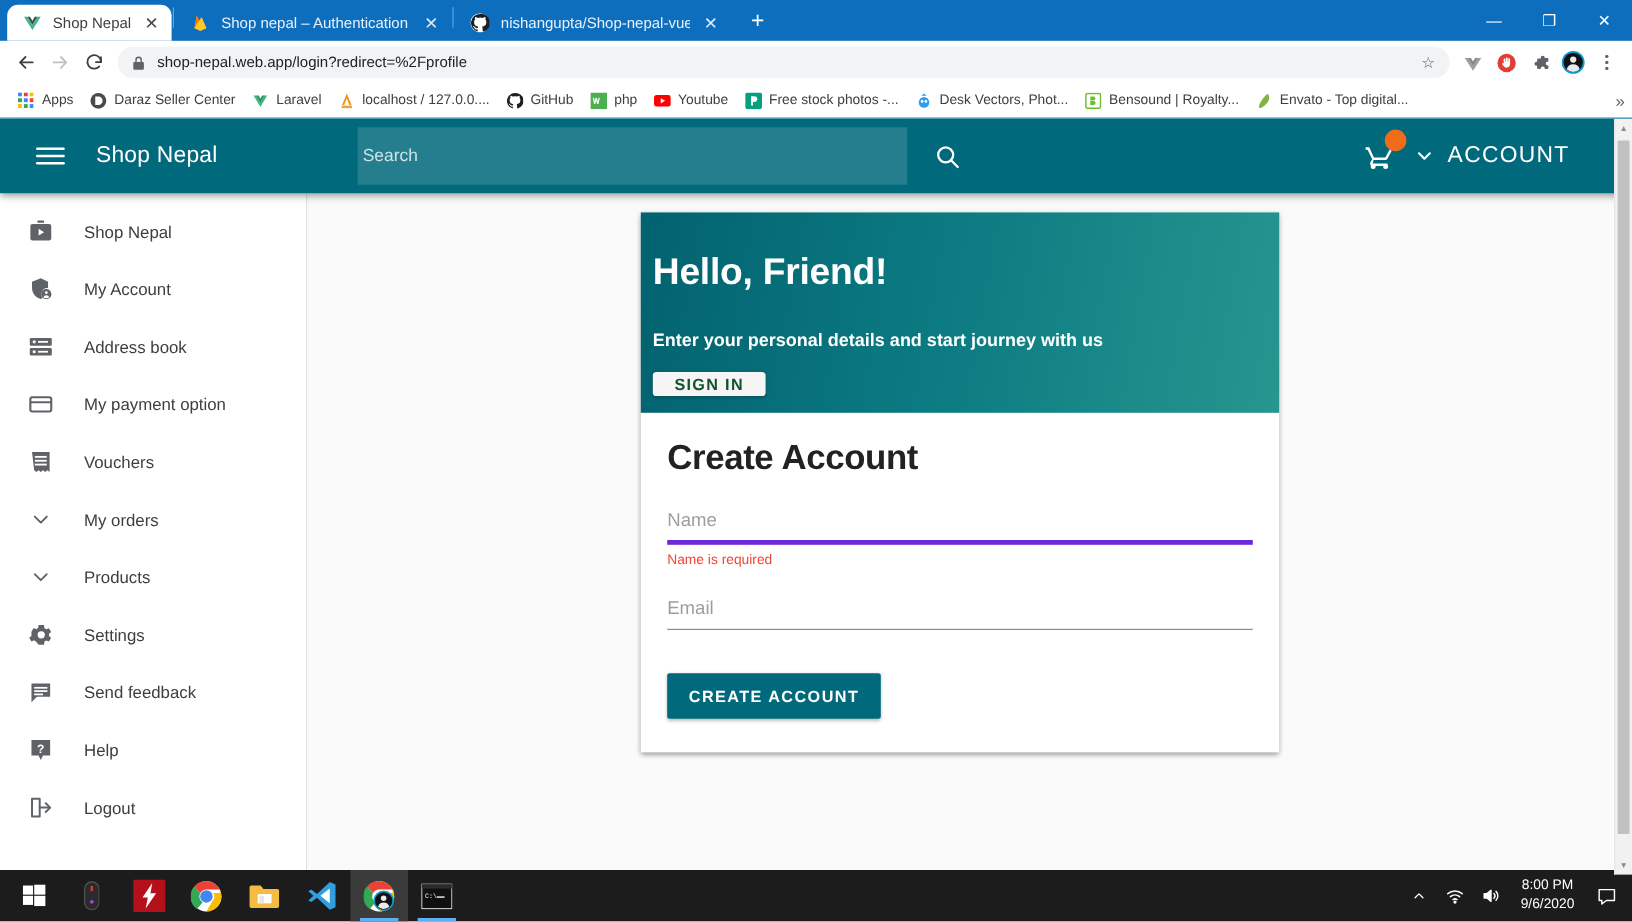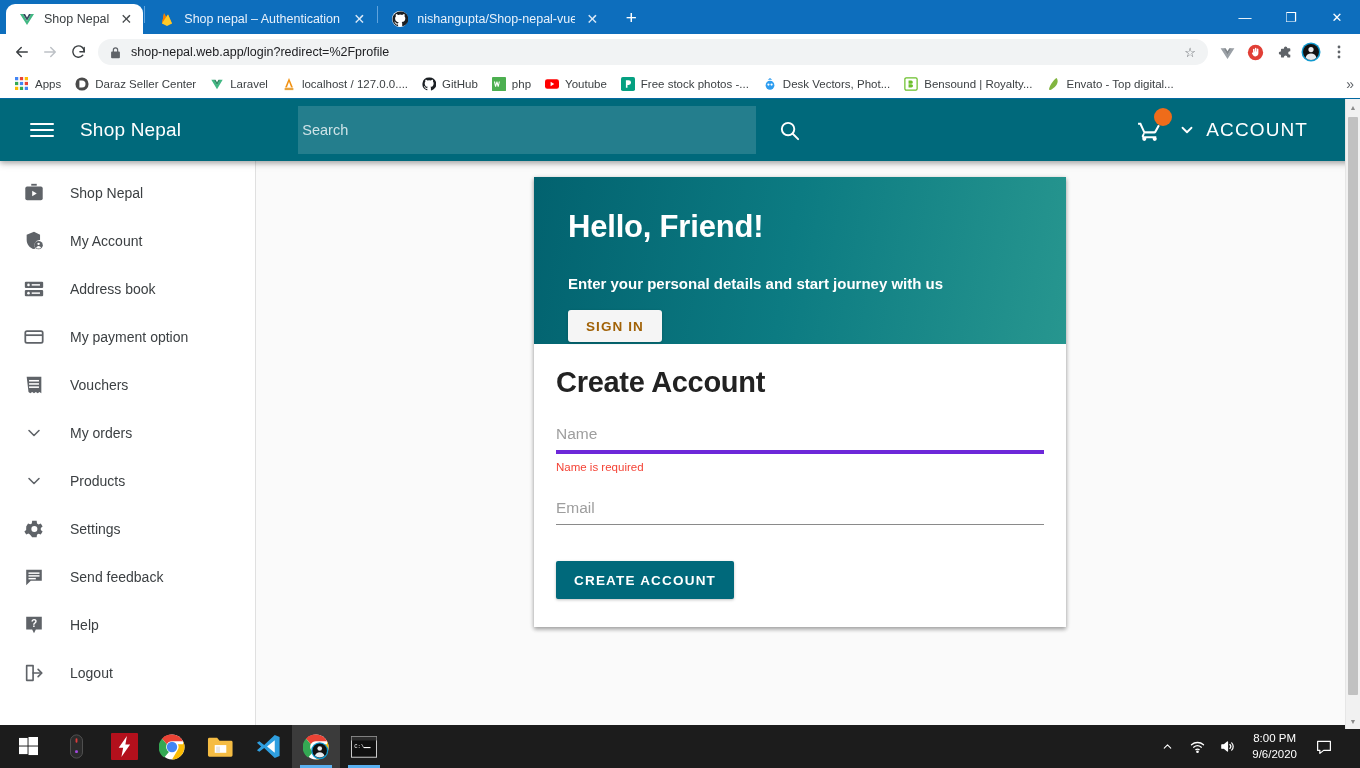--- a/index.html
+++ b/index.html
@@ -99,29 +99,29 @@
   .side-label { margin-left: 14px; }
 
   .content { flex: 1; position: relative; background: #fafafa; }
 
   .card {
     position: absolute; left: 278px; top: 16px; width: 532px;
     box-shadow: 0 1px 5px rgba(0,0,0,.2), 0 3px 4px rgba(0,0,0,.12), 0 2px 4px rgba(0,0,0,.14);
     background: #fff;
   }
   .card-hero {
-    height: 167px; padding: 32px 34px 0;
+    height: 167px; padding: 32px 10px 0;
     background: linear-gradient(100deg, #02626f 0%, #0c7b82 48%, #27968f 100%);
     color: #fff;
   }
   .hero-title { font-size: 31px; font-weight: 700; letter-spacing: -.2px; }
   .hero-sub { font-size: 15px; font-weight: 700; margin-top: 30px; }
   .signin-btn {
     margin-top: 18px; display: inline-flex; align-items: center; justify-content: center;
-    height: 32px; padding: 0 18px; background: #f5f5f5; color: #a16207;
+    height: 20px; padding: 0 18px; background: #f5f5f5; color: #14532d;
     font-size: 13.5px; font-weight: 700; letter-spacing: 1.1px; border-radius: 3px;
     box-shadow: 0 1px 3px rgba(0,0,0,.2);
   }
   .card-form { padding: 22px 22px 28px; }
   .form-title { font-size: 29px; font-weight: 700; color: #222; letter-spacing: -.3px; }
   .field { margin-top: 26px; position: relative; }
   .field input {
     width: 100%; border: none; outline: none; background: transparent;
     font-family: inherit; font-size: 15.5px; color: #333; padding: 0 0 7px;
     border-bottom: 1px solid #8a8a8a;
@@ -147,21 +147,21 @@
   .taskbar {
     height: 43px; background: #1c1c1c; display: flex; align-items: center; padding-left: 4px;
     position: relative;
   }
   .tb-item { width: 48px; height: 43px; display: flex; align-items: center; justify-content: center;
              position: relative; }
   .tb-item.active { background: #3b3b3b; }
   .tb-item.open::after, .tb-item.active::after {
     content: ""; position: absolute; bottom: 0; left: 8px; right: 8px; height: 3px; background: #5ab0f0;
   }
-  .tray { margin-left: auto; display: flex; align-items: center; gap: 0; padding-right: 19px; color: #fff; }
+  .tray { margin-left: auto; display: flex; align-items: center; gap: 0; padding-right: 4px; color: #fff; }
   .tray-ico { width: 30px; height: 43px; display: flex; align-items: center; justify-content: center; font-size: 12px; }
   .clock { display: flex; flex-direction: column; align-items: center; justify-content: center;
            font-size: 11.5px; line-height: 1.35; padding: 0 10px; height: 43px; }
   .notif { width: 34px; height: 43px; display: flex; align-items: center; justify-content: center; }
 
   
   svg { display: block; }
 </style>
 </head>
 <body>

